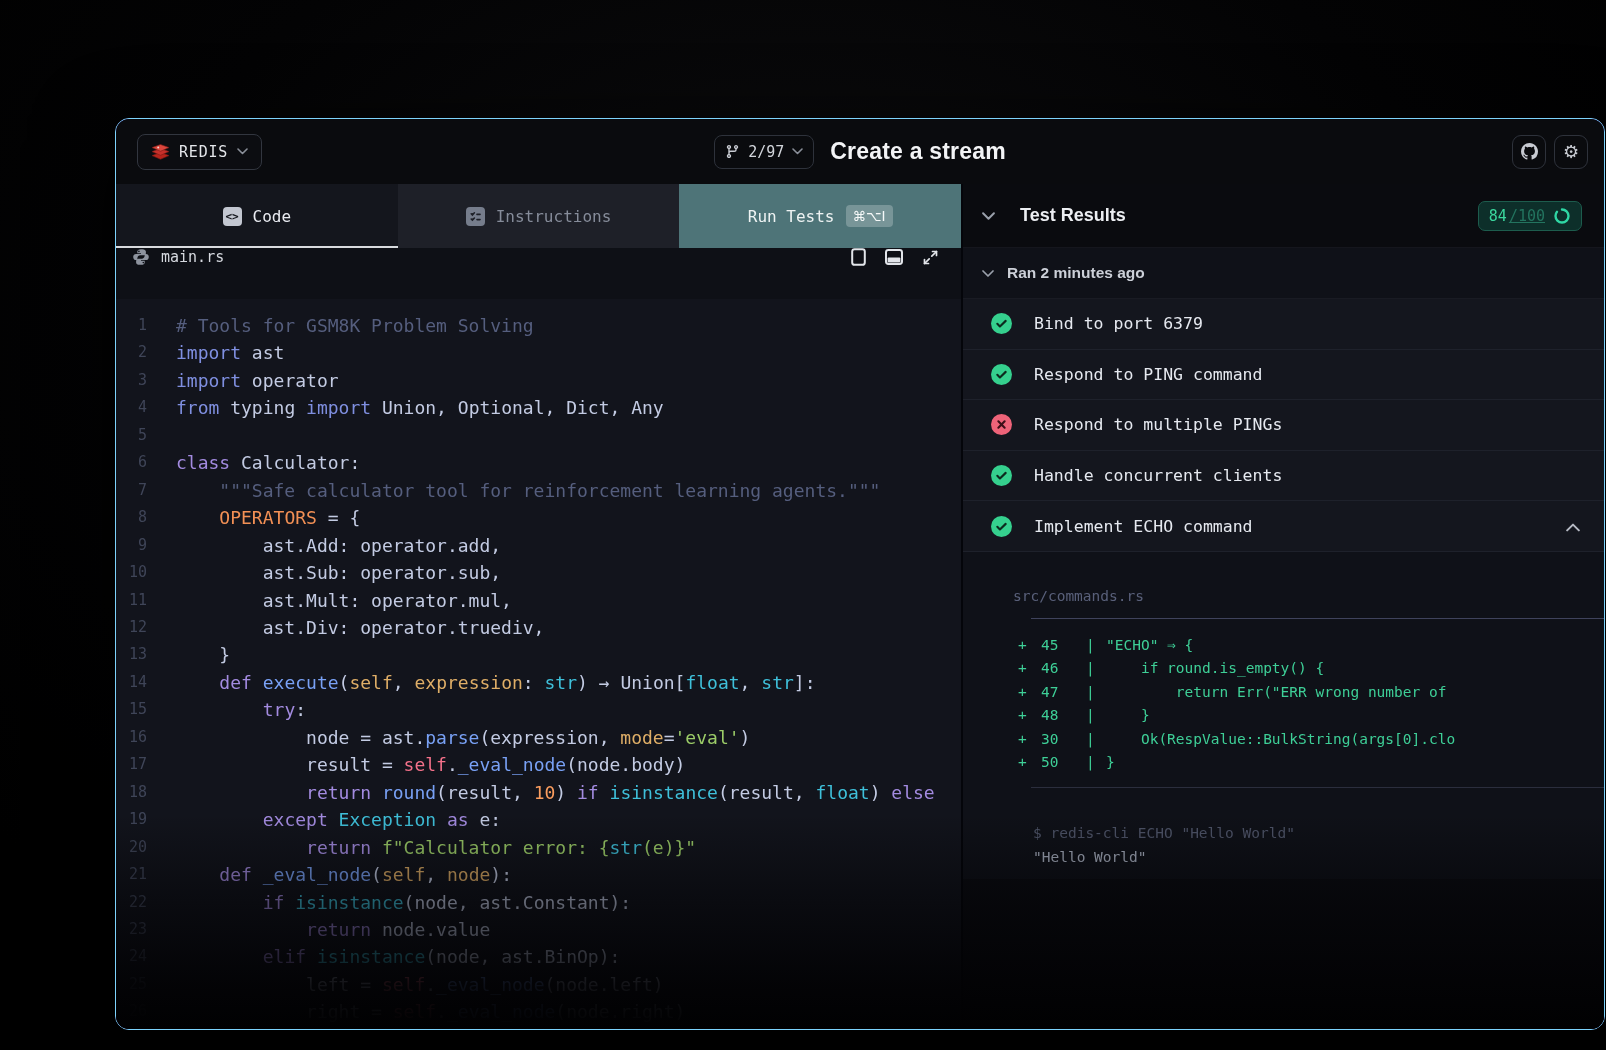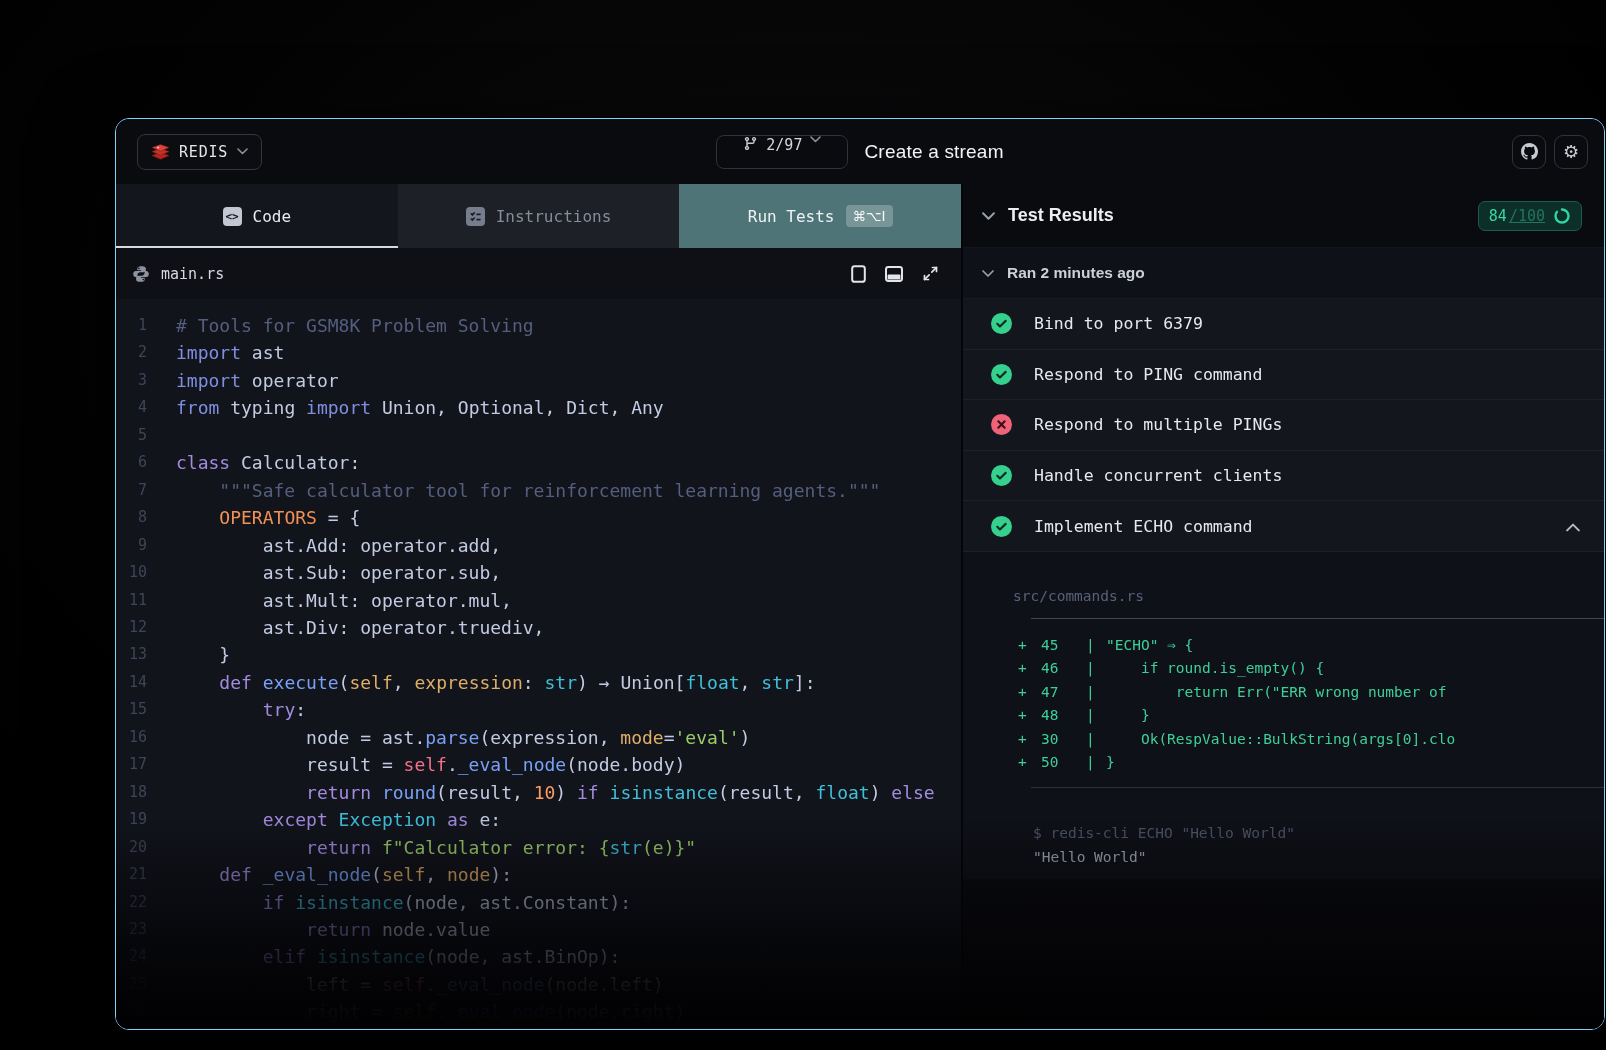--- a/index.html
+++ b/index.html
@@ -16,22 +16,22 @@
     background:#4c1d95; border:1px solid #7dd3fc; border-radius:14px;
     overflow:hidden; display:flex; flex-direction:column;
     box-shadow:0 20px 80px rgba(0,0,0,.9);
   }
 
   
   .topbar { height:65px; flex:none; background:#0a0b0e; display:flex; align-items:center; padding:0 16px 0 21px; position:relative; }
   .repo-btn { display:flex; align-items:center; gap:9px; height:36px; padding:0 13px; border:1px solid #32363f; border-radius:8px; background:#0c0d11; color:#e4e6ea; font-family:"DejaVu Sans Mono",monospace; font-size:15px; letter-spacing:.8px; cursor:pointer; }
   .topbar-center { position:absolute; left:0; right:0; top:0; bottom:0; display:flex; align-items:center; justify-content:center; gap:16px; pointer-events:none; }
   .topbar-center > * { pointer-events:auto; }
-  .stage-btn { display:flex; align-items:flex-start; gap:8px; height:34px; padding:0 26px; border:1px solid #2e323b; border-radius:8px; color:#d2d5db; font-family:"DejaVu Sans Mono",monospace; font-size:15px; }
-  .win-title { font-size:19px; font-weight:400; color:#f3f4f6; letter-spacing:.2px; }
+  .stage-btn { display:flex; align-items:center; gap:8px; height:34px; padding:0 10px; border:1px solid #2e323b; border-radius:8px; color:#d2d5db; font-family:"DejaVu Sans Mono",monospace; font-size:15px; }
+  .win-title { font-size:23px; font-weight:700; color:#f3f4f6; letter-spacing:.2px; }
   .topbar-right { margin-left:auto; display:flex; gap:8px; }
   .icon-btn { width:34px; height:34px; border:1px solid #2e323b; border-radius:9px; display:flex; align-items:center; justify-content:center; color:#c8cbd2; background:transparent; }
   .gear-glyph { font-size:18px; line-height:1; color:#c8cbd2; font-family:"DejaVu Sans", sans-serif; }
 
   
   .main { flex:1; display:flex; min-height:0; }
   .left-col { width:847px; flex:none; display:flex; flex-direction:column; min-height:0; border-right:2px solid #04050a; }
   .right-col { flex:1; background:#0b0c11; display:flex; flex-direction:column; min-height:0; }
 
   
@@ -40,34 +40,34 @@
   .tab-code { background:#14161d; color:#e9ebf1; }
   .tab-code::after { content:""; position:absolute; left:0; right:0; bottom:0; height:2px; background:#d8dade; }
   .tab-instructions { background:#1e2028; color:#868c9a; }
   .tab-run { background:#4e7478; color:#eef3f3; }
   .tabicon { width:19px; height:19px; border-radius:4px; display:flex; align-items:center; justify-content:center; flex:none; }
   .tabicon-code { background:#c3c7d1; color:#14161d; font-size:11px; font-weight:bold; font-family:"DejaVu Sans Mono",monospace; }
   .tabicon-instructions { background:#767d8c; color:#1e2028; }
   .kbd { background:rgba(255,255,255,.24); border-radius:4px; padding:3px 7px; font-family:"DejaVu Sans", sans-serif; font-size:13.5px; color:#f6f9f9; }
 
   
-  .editor-head { height:51px; flex:none; background:#0e1016; display:flex; align-items:center; gap:11px; padding:0 22px 0 16px; }
+  .editor-head { height:51px; flex:none; background:#0e1016; display:flex; align-items:flex-start; gap:11px; padding:0 22px 0 16px; }
   .filename { font-family:"DejaVu Sans Mono",monospace; font-size:15px; color:#d6d9df; }
   .editor-head-icons { margin-left:auto; display:flex; align-items:center; gap:19px; color:#e2e5ea; }
   .code-area { flex:1; background:#12141c; padding-top:13px; overflow:hidden; position:relative; }
   .cl { display:flex; line-height:27.45px; white-space:pre; }
   .ln { width:31px; flex:none; text-align:right; color:#3f4558; font-family:"DejaVu Sans Mono",monospace; font-size:15px; }
   .lc { margin-left:29px; font-family:"DejaVu Sans Mono",monospace; font-size:18px; color:#c3cbe3; }
   .tk-cm{color:#555e7e} .tk-imp{color:#7f8fe0} .tk-kw{color:#a38be0} .tk-fn{color:#79a1f5}
   .tk-ty{color:#3fc0da} .tk-str{color:#9ccd68} .tk-num{color:#fb9d5f} .tk-cst{color:#f29055}
   .tk-prm{color:#dfae67} .tk-slf{color:#f4718a} .tk-df{color:#c3cbe3}
 
   
   .tr-head { height:64px; flex:none; display:flex; align-items:center; gap:13px; padding:0 22px 0 19px; background:#0a0b0f; border-bottom:1px solid #15161d; }
-  .tr-title { font-size:18px; font-weight:700; color:#eceef2; }
+  .tr-title { font-size:18px; font-weight:700; color:#eceef2;margin-left:12px; }
   .score-badge { margin-left:auto; display:flex; align-items:center; gap:8px; background:#0d2f2a; border:1px solid #1d5c4d; border-radius:7px; padding:5px 10px; font-family:"DejaVu Sans Mono",monospace; font-size:15px; }
   .score-val { color:#3bd89e; } .score-total { color:#23745f;text-decoration:underline; }
   .ran-row { height:51px; flex:none; display:flex; align-items:center; gap:13px; padding-left:19px; background:#0f1118; border-bottom:1px solid #191b23; font-size:15.5px; font-weight:700; color:#ccd0d8; }
   .test-list { flex:none; }
   .test-row { height:50.6px; display:flex; align-items:center; gap:22px; padding:0 24px 0 28px; background:#14161e; border-bottom:1px solid #1e212b; font-family:"DejaVu Sans Mono",monospace; font-size:16.5px; color:#e6e9f0; cursor:pointer; }
   .test-row .sicon { flex:none; width:21px; height:21px; }
   .test-row .row-chev { margin-left:auto; }
 
   .detail { height:327px; flex:none; background:#0f1118; padding-top:36px; }
   .detail-file { margin-left:50px; font-family:"DejaVu Sans Mono",monospace; font-size:14.5px; color:#59607a; }

